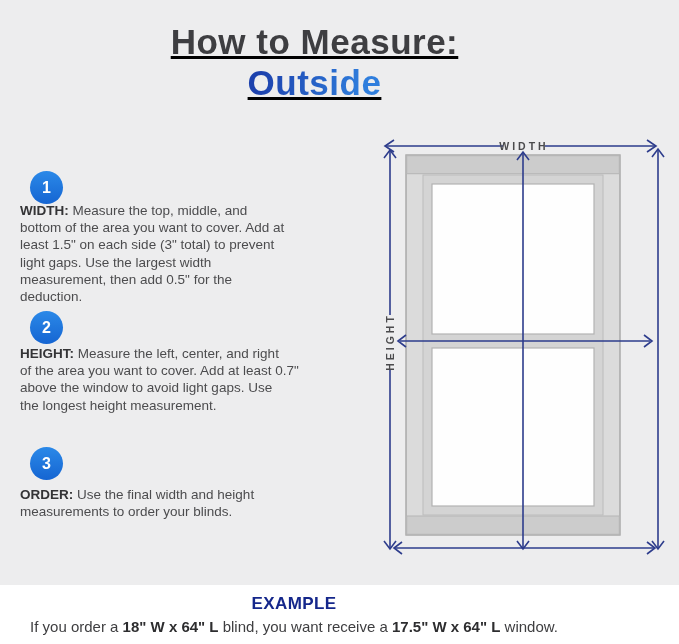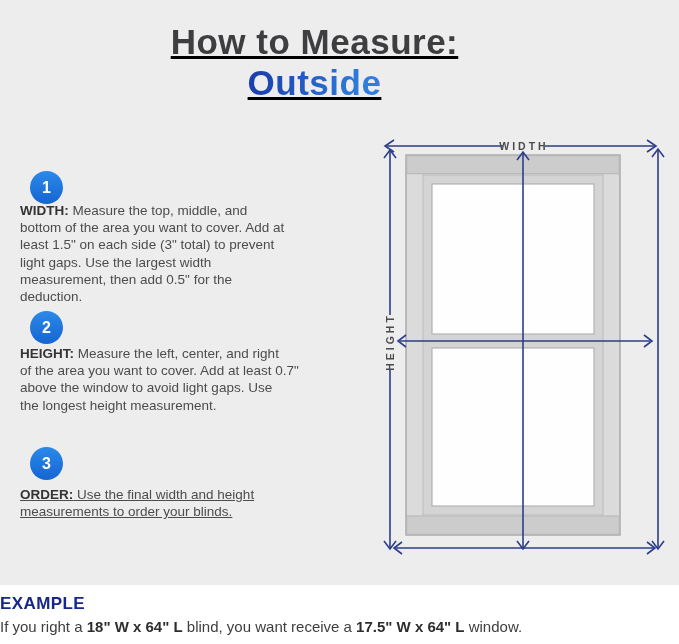--- a/index.html
+++ b/index.html
@@ -55,37 +55,37 @@
   }
   .badge-1 { top: 171px; }
   .badge-2 { top: 311px; }
   .badge-3 { top: 447px; }
   .step-text {
     position: absolute; left: 20px; width: 356px; z-index: 2;
     font-size: 13.5px; line-height: 17.2px; color: #4c4c4e;
   }
   .text-1 { top: 202px; }
   .text-2 { top: 345px; }
-  .text-3 { top: 486px; text-decoration: underline; }
+  .text-3 { top: 486px; }
   .step-label { font-weight: bold; color: #343436; }
   .step-body { white-space: pre-line; }
 
   
   .diagram {
     position: absolute; left: 0; top: 0; width: 679px; height: 644px;
     z-index: 1; pointer-events: none;
   }
   .meas-line { stroke: #2d3c8c; stroke-width: 1.6; fill: none; }
   .meas-label {
     font-family: "Liberation Sans", sans-serif;
     font-size: 10.5px; font-weight: bold; letter-spacing: 3px; fill: #4b4b4d;
   }
 
   
-  .example { position: absolute; left: 0; top: 594px; width: 588px; text-align: left; z-index: 2; }
+  .example { position: absolute; left: 0; top: 594px; width: 588px; text-align: center; z-index: 2; }
   .example-heading {
     font-size: 17px; font-weight: bold; color: #15278b; letter-spacing: 0.4px;
   }
   .example-line { margin-top: 4px; font-size: 15px; color: #3e3e40; }
   .example-line b { color: #2d2d2f; }
 </style>
 </head>
 <body>
 
 <div class="gray-bg"></div>
@@ -163,14 +163,14 @@
     <polyline class="meas-line" points="652,157 658,149 664,157"></polyline>
     <polyline class="meas-line" points="652,541 658,549 664,541"></polyline>
   </g>
 
   <text class="meas-label" x="524" y="150" text-anchor="middle">WIDTH</text>
   <text class="meas-label" transform="translate(394 342) rotate(-90)" text-anchor="middle">HEIGHT</text>
 </svg>
 
 <footer class="example">
   <div class="example-heading">EXAMPLE</div>
-  <div class="example-line"><span>If you right a </span><b>18" W x 64" L</b><span> blind, you want receive a </span><b>17.5" W x 64" L</b><span> window.</span></div>
+  <div class="example-line"><span>If you order a </span><b>18" W x 64" L</b><span> blind, you want receive a </span><b>17.5" W x 64" L</b><span> window.</span></div>
 </footer>
 
 </body></html>

